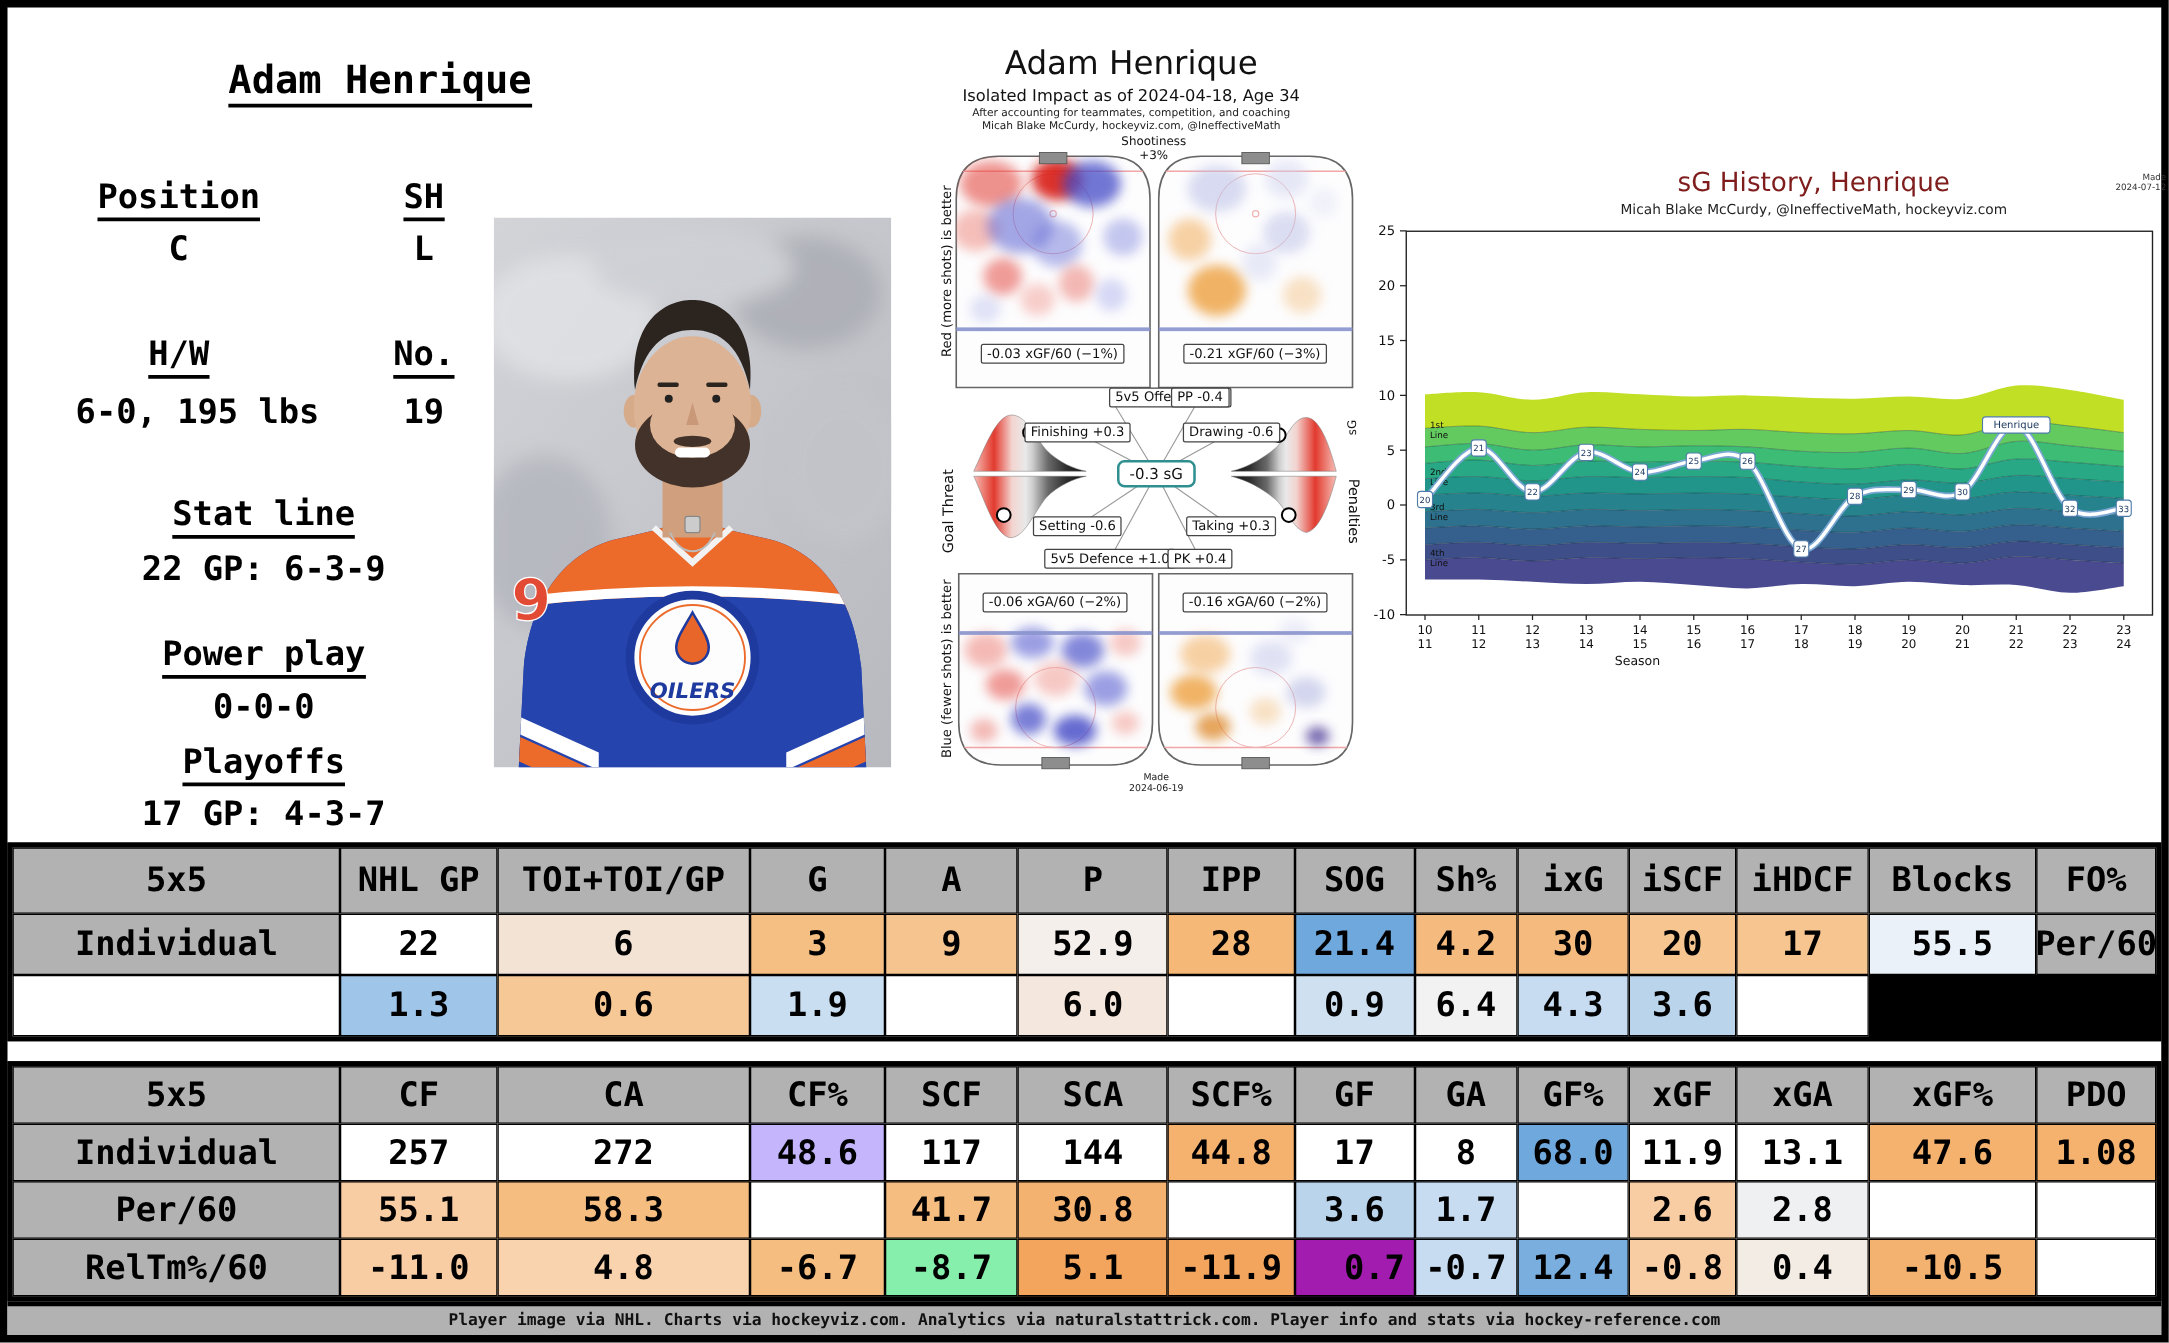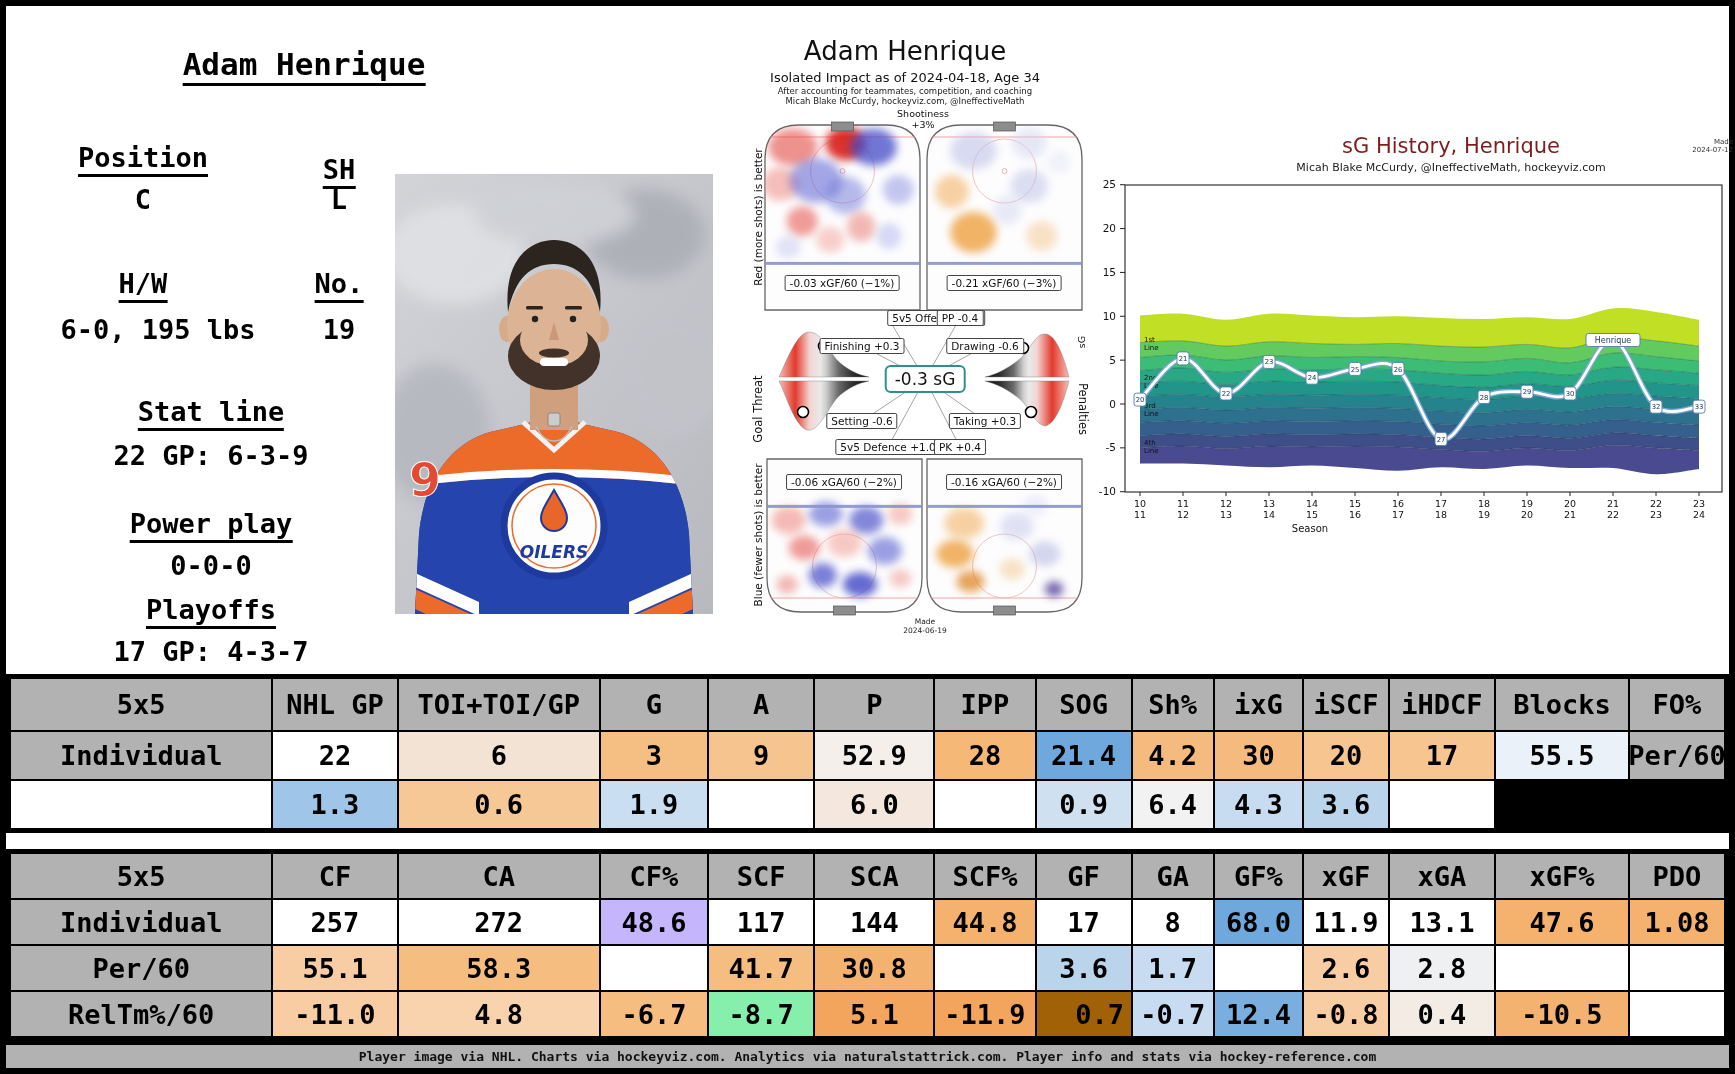--- a/index.html
+++ b/index.html
@@ -16,21 +16,21 @@
   .photo{position:absolute;left:389px;top:168px;width:318px;height:440px;}
   
   .impact{position:absolute;left:729px;top:24px;width:370px;height:640px;font-family:"DejaVu Sans",sans-serif;}
   .impact svg{position:absolute;left:0;top:0;}
   .ic-title{position:absolute;left:170px;top:6px;transform:translateX(-50%);font-size:26px;color:#111;white-space:nowrap;}
   .ic-sub{position:absolute;left:170px;top:40px;transform:translateX(-50%);font-size:13px;color:#111;white-space:nowrap;}
   .ic-note{position:absolute;left:170px;transform:translateX(-50%);font-size:8.5px;color:#222;white-space:nowrap;}
   .ic-shoot{position:absolute;left:188px;top:78px;transform:translateX(-50%);font-size:9.5px;color:#111;text-align:center;line-height:11px;}
   .ibox{position:absolute;transform:translate(-50%,-50%);background:#fff;border:1px solid #444;
         border-radius:2px;font-size:10.5px;color:#111;padding:1px 4px;white-space:nowrap;}
-  .ibox-center{border:2.5px solid #2f8f8f;border-radius:6px;font-size:17px;padding:2px 8px;}
+  .ibox-center{border:2.5px solid #2f8f8f;border-radius:6px;font-size:12px;padding:2px 8px;}
   .vlabel{position:absolute;font-size:10.5px;color:#111;white-space:nowrap;}
   .made{position:absolute;left:190px;top:588px;transform:translateX(-50%);font-size:7.5px;color:#222;text-align:center;line-height:8.5px;}
   
   .sgchart{position:absolute;left:1034px;top:124px;width:697px;height:412px;font-family:"DejaVu Sans",sans-serif;}
   .sg-title{position:absolute;left:411px;top:4px;transform:translateX(-50%);font-size:21px;color:#7f1d1d;white-space:nowrap;}
   .sg-sub{position:absolute;left:411px;top:31px;transform:translateX(-50%);font-size:11px;color:#222;white-space:nowrap;}
   .sg-made{position:absolute;right:4px;top:8px;font-size:7px;color:#333;text-align:right;line-height:8px;}
   #sg-svg text,#impact-svg text{font-family:"DejaVu Sans",sans-serif;}
   
   .stats-table{position:absolute;left:0;width:1723px;display:grid;border:4px solid #000;background:#000;}
@@ -44,21 +44,21 @@
           border-top:4px solid #000;display:flex;align-items:center;justify-content:center;
           font-size:13px;font-weight:bold;color:#111;}
 </style>
 </head>
 <body>
 
 <div class="page">
 
   <div class="info-item info-name u" style="left:298px;top:40px;"><span>Adam Henrique</span></div>
   <div class="info-item u" style="left:137px;top:136px;"><span>Position</span></div>
-  <div class="info-item u" style="left:333px;top:148px;text-align:right;"><span>SH</span></div>
+  <div class="info-item u" style="left:333px;top:136px;text-align:right;"><span>SH</span></div>
   <div class="info-item" style="left:137px;top:178px;">C</div>
   <div class="info-item" style="left:333px;top:178px;">L</div>
   <div class="info-item u" style="left:137px;top:262px;"><span>H/W</span></div>
   <div class="info-item u" style="left:333px;top:262px;"><span>No.</span></div>
   <div class="info-item" style="left:152px;top:308px;">6-0, 195 lbs</div>
   <div class="info-item" style="left:333px;top:308px;">19</div>
   <div class="info-item u" style="left:205px;top:390px;"><span>Stat line</span></div>
   <div class="info-item" style="left:205px;top:434px;">22 GP: 6-3-9</div>
   <div class="info-item u" style="left:205px;top:502px;"><span>Power play</span></div>
   <div class="info-item" style="left:205px;top:544px;">0-0-0</div>
@@ -516,21 +516,21 @@
       <div class="cell " style="background: rgb(238, 240, 242);">2.8</div>
       <div class="cell " style="background: rgb(255, 255, 255);"></div>
       <div class="cell " style="background: rgb(255, 255, 255);"></div>
       <div class="cell hd">RelTm%/60</div>
       <div class="cell " style="background: rgb(248, 205, 164);">-11.0</div>
       <div class="cell " style="background: rgb(249, 211, 174);">4.8</div>
       <div class="cell " style="background: rgb(245, 189, 128);">-6.7</div>
       <div class="cell " style="background: #86efac;">-8.7</div>
       <div class="cell " style="background: rgb(243, 165, 93);">5.1</div>
       <div class="cell " style="background: rgb(243, 165, 93);">-11.9</div>
-      <div class="cell " style="background: #a16207; padding-left: 32px;">0.7</div>
+      <div class="cell " style="background: #a21caf; padding-left: 32px;">0.7</div>
       <div class="cell " style="background: rgb(199, 220, 240);">-0.7</div>
       <div class="cell " style="background: rgb(121, 174, 222);">12.4</div>
       <div class="cell " style="background: rgb(248, 205, 164);">-0.8</div>
       <div class="cell " style="background: rgb(243, 236, 229);">0.4</div>
       <div class="cell " style="background: rgb(244, 178, 113);">-10.5</div>
       <div class="cell " style="background: rgb(255, 255, 255);"></div>
     </div>
 
   <div class="footer">Player image via NHL. Charts via hockeyviz.com. Analytics via naturalstattrick.com. Player info and stats via hockey-reference.com</div>
 </div>

